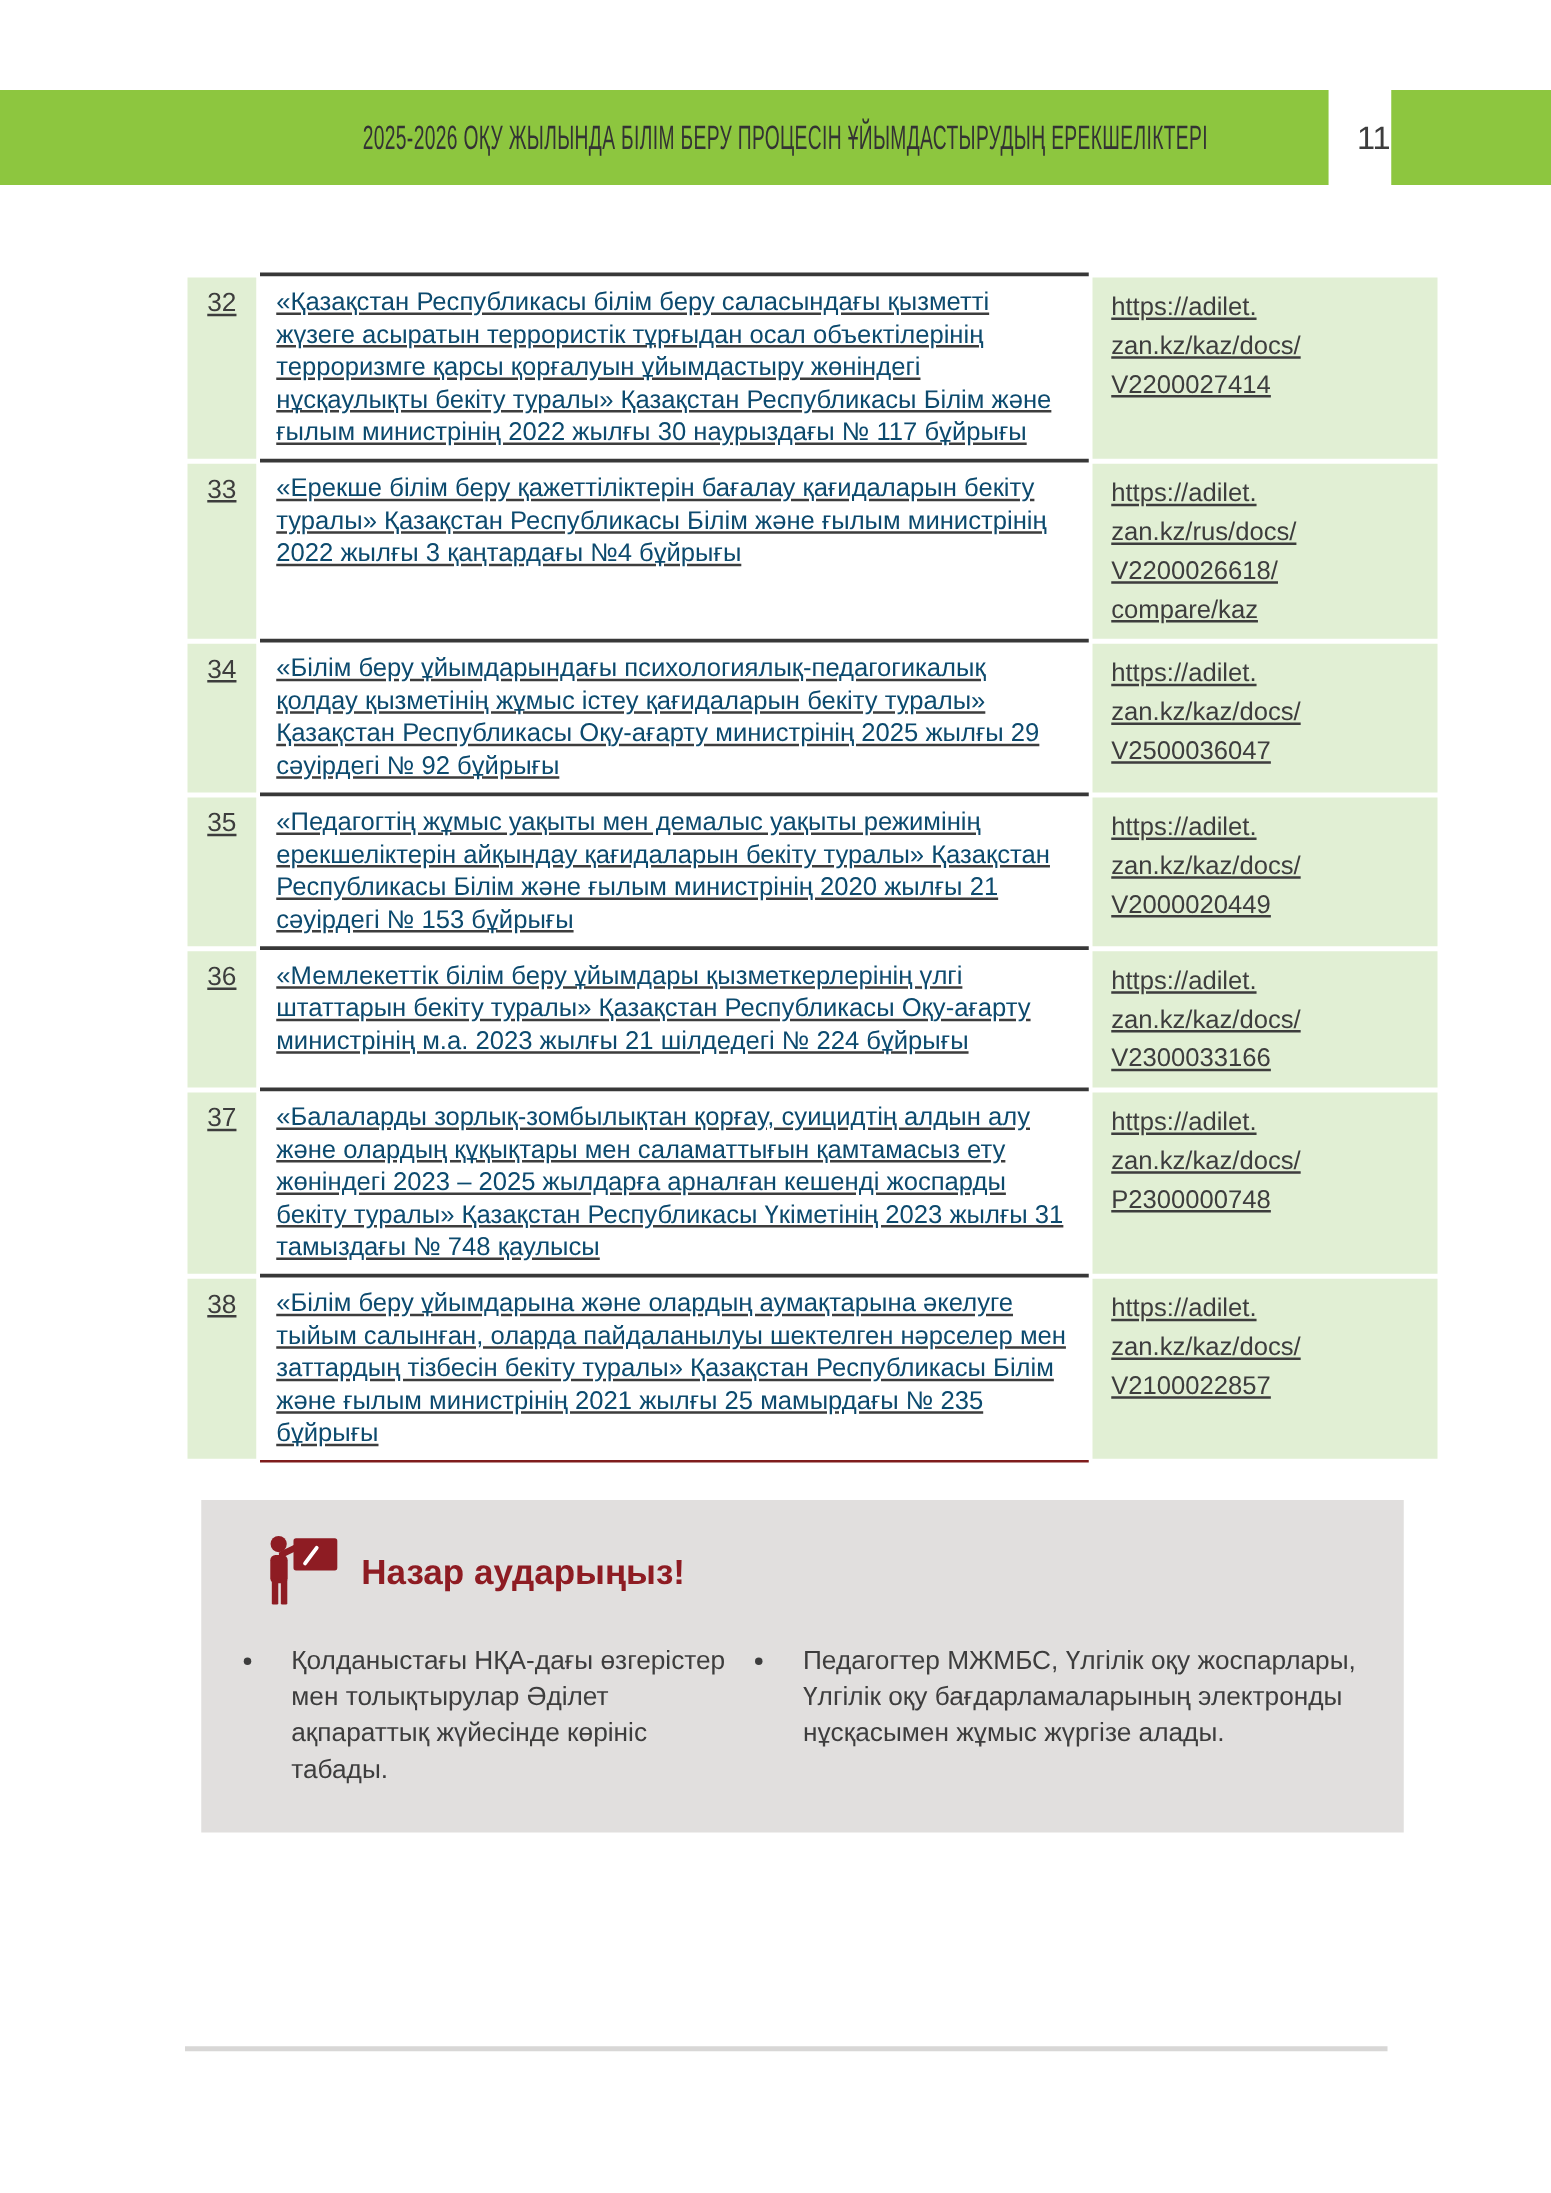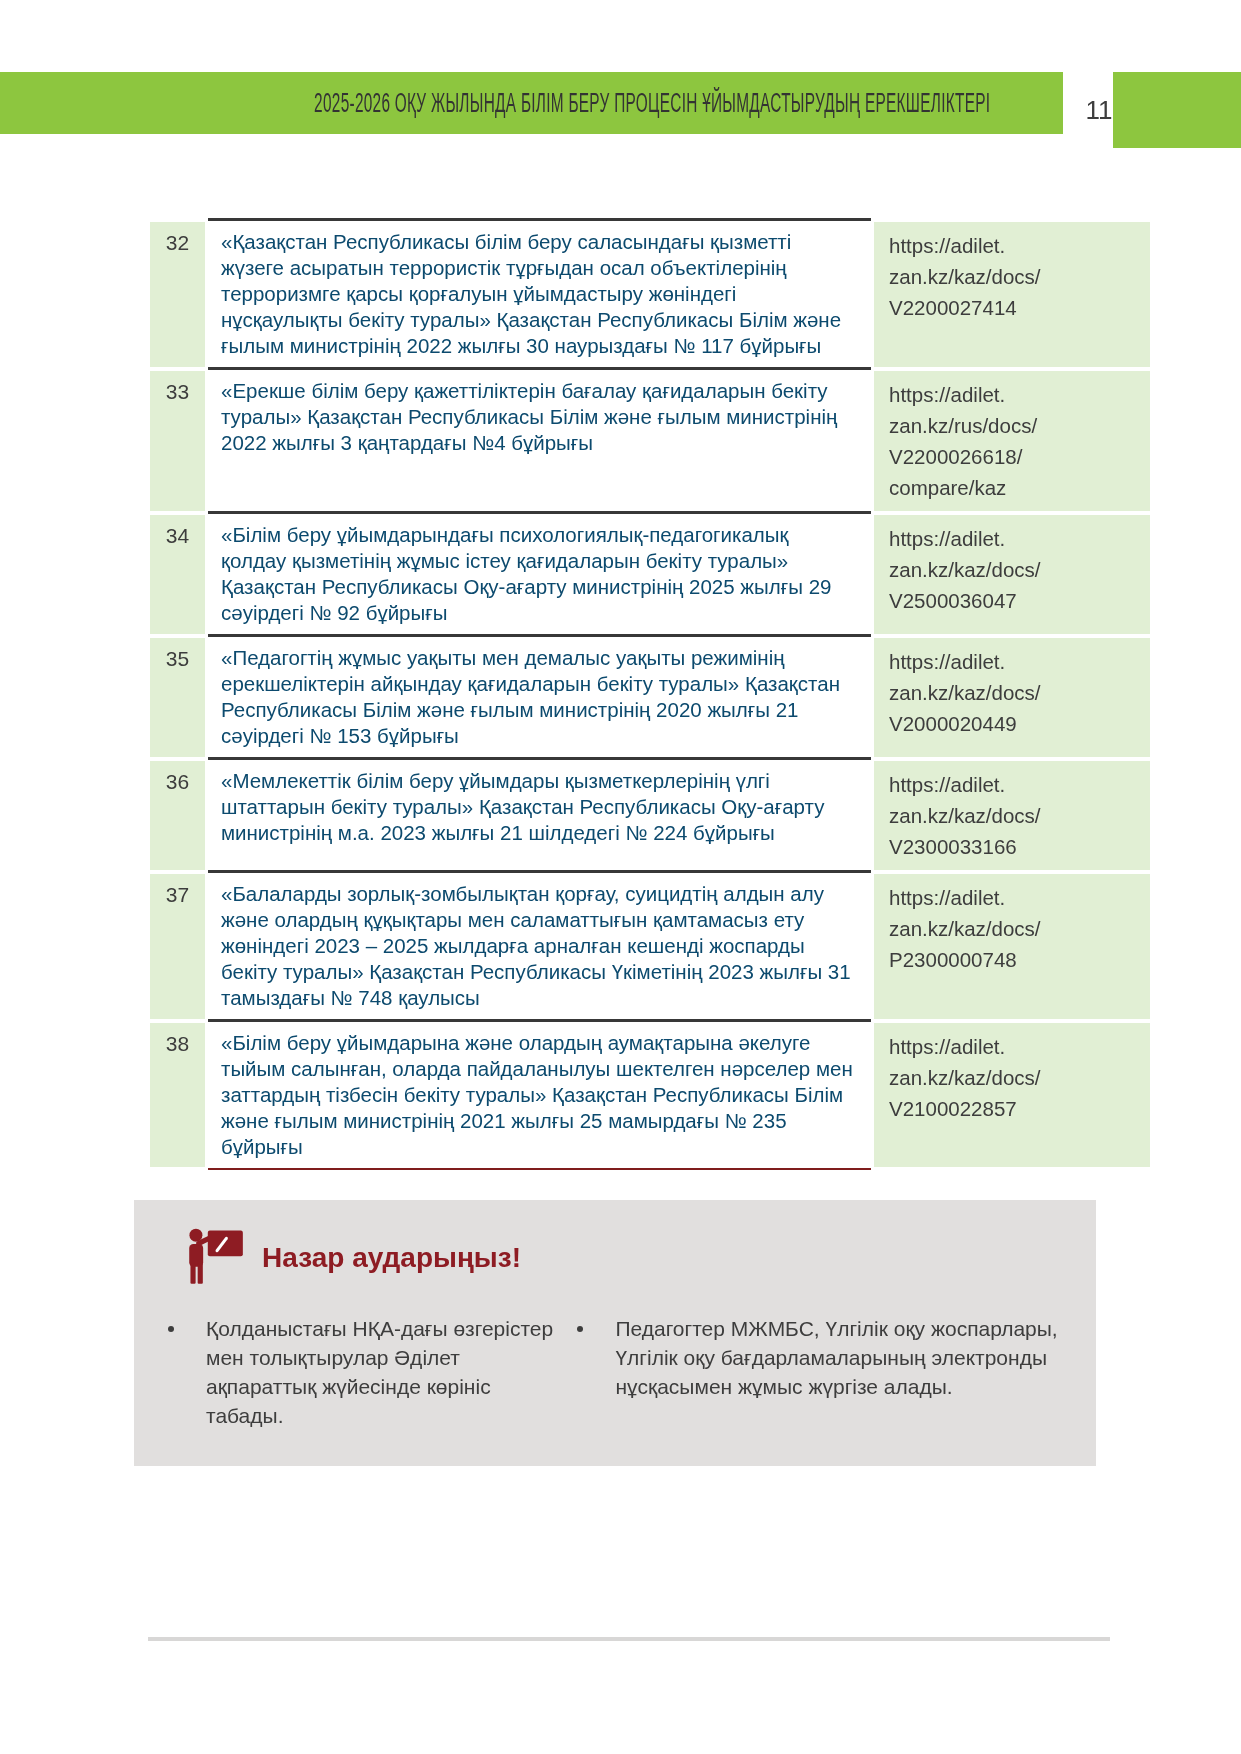--- a/index.html
+++ b/index.html
@@ -8,24 +8,24 @@
     width: 1241px; height: 1754px;
     position: relative;
     font-family: "Liberation Sans", "DejaVu Sans", sans-serif;
     color: #3d3d3d;
     overflow: hidden;
   }
 
   
   .band-main {
     position: absolute; left: 0; top: 72px;
-    width: 1063px; height: 62px;
+    width: 1063px; height: 76px;
     background: #8dc63f;
     display: flex; align-items: center; justify-content: flex-end;
-    padding-right: 73px;
+    padding-right: 97px;
   }
   .band-title {
     font-size: 27px; font-weight: 400; color: #333333;
     white-space: nowrap;
     transform: scaleX(0.57);
     transform-origin: right center;
     letter-spacing: 0.5px;
   }
   .band-page {
     position: absolute; left: 1063px; top: 72px;
@@ -34,21 +34,21 @@
     font-size: 26px; color: #3d3d3d; background: #ffffff;
   }
   .band-right {
     position: absolute; left: 1113px; top: 72px;
     width: 128px; height: 76px;
     background: #8dc63f;
   }
 
   
   .reg-table { position: absolute; left: 150px; top: 218px; width: 961px; }
-  .row { display: flex; align-items: stretch; margin-top: 4px; }
+  .row { display: flex; align-items: stretch; margin-top: 4px; text-decoration: underline; }
   .cell-num {
     flex: none; width: 55px;
     background: #e1efd4;
     font-size: 21px; text-align: center; padding-top: 9px;
     color: #3d3d3d;
   }
   .cell-text {
     flex: none; width: 663px; margin-left: 3px;
     background: #ffffff;
     border-top: 3px solid #383838;
@@ -61,21 +61,21 @@
     flex: none; width: 276px; margin-left: 3px;
     background: #e1efd4;
     padding: 8px 8px 8px 15px;
     font-size: 20.5px; line-height: 31px; color: #3d3d3d;
     white-space: pre-line;
     word-break: break-word;
   }
 
   
   .notice {
-    position: absolute; left: 134px; top: 1200px;
+    position: absolute; left: 161px; top: 1200px;
     width: 962px; height: 266px;
     background: #e1dfde;
   }
   .notice-head {
     display: flex; align-items: center; gap: 14px;
     padding: 28px 0 0 48px;
   }
   .notice-icon { width: 66px; height: 66px; flex: none; }
   .notice-title {
     color: #8e1c23; font-weight: 700; font-size: 28px;

